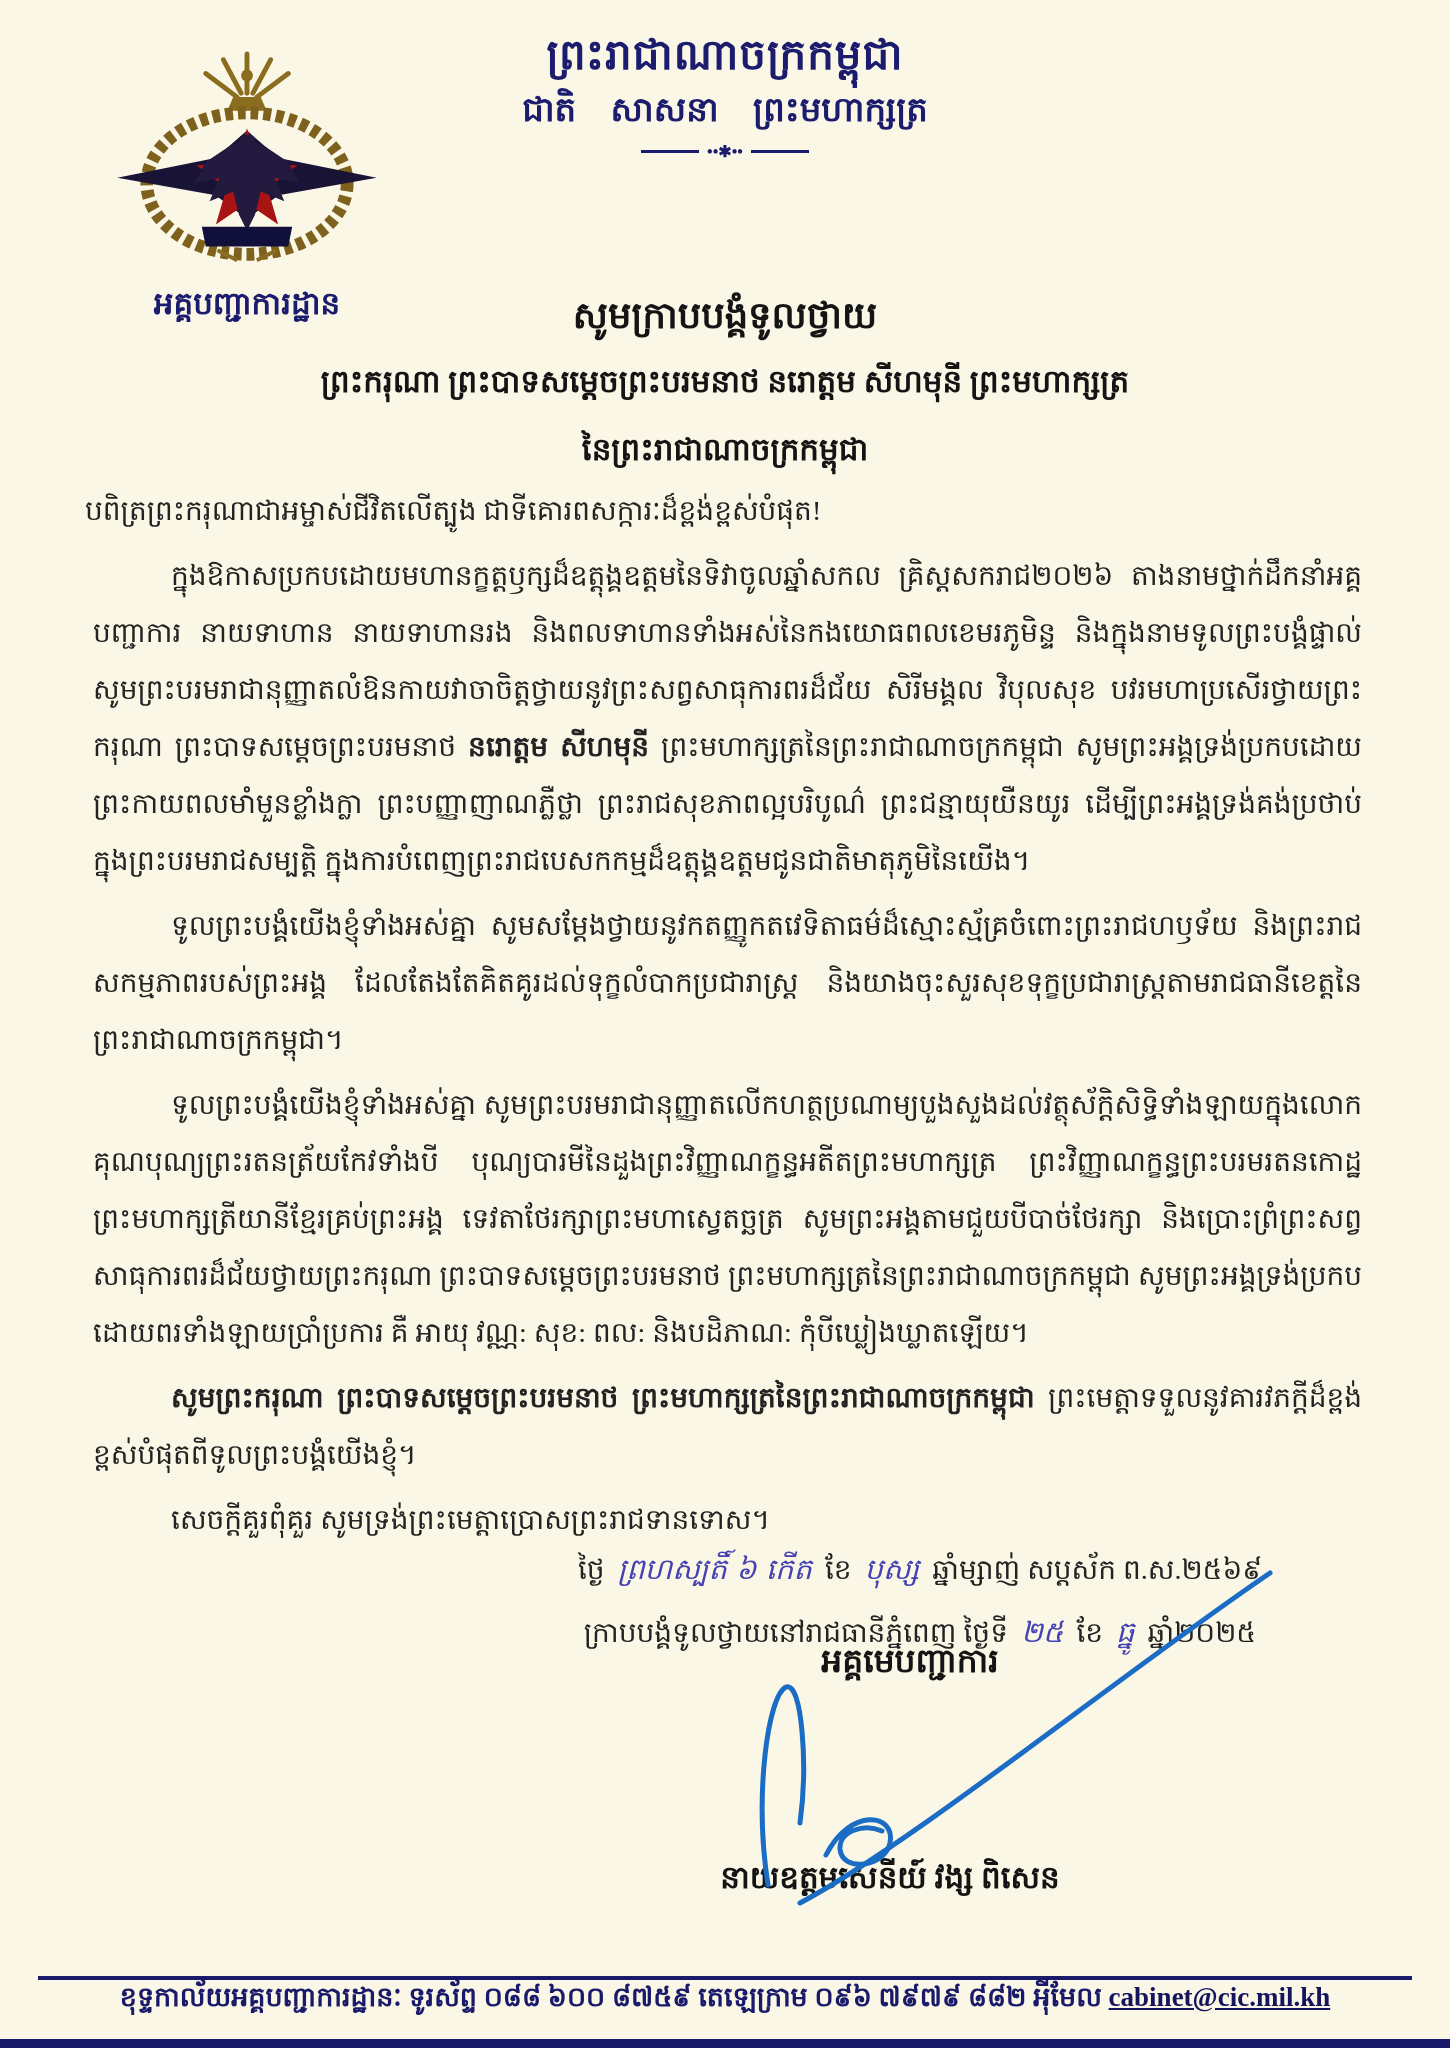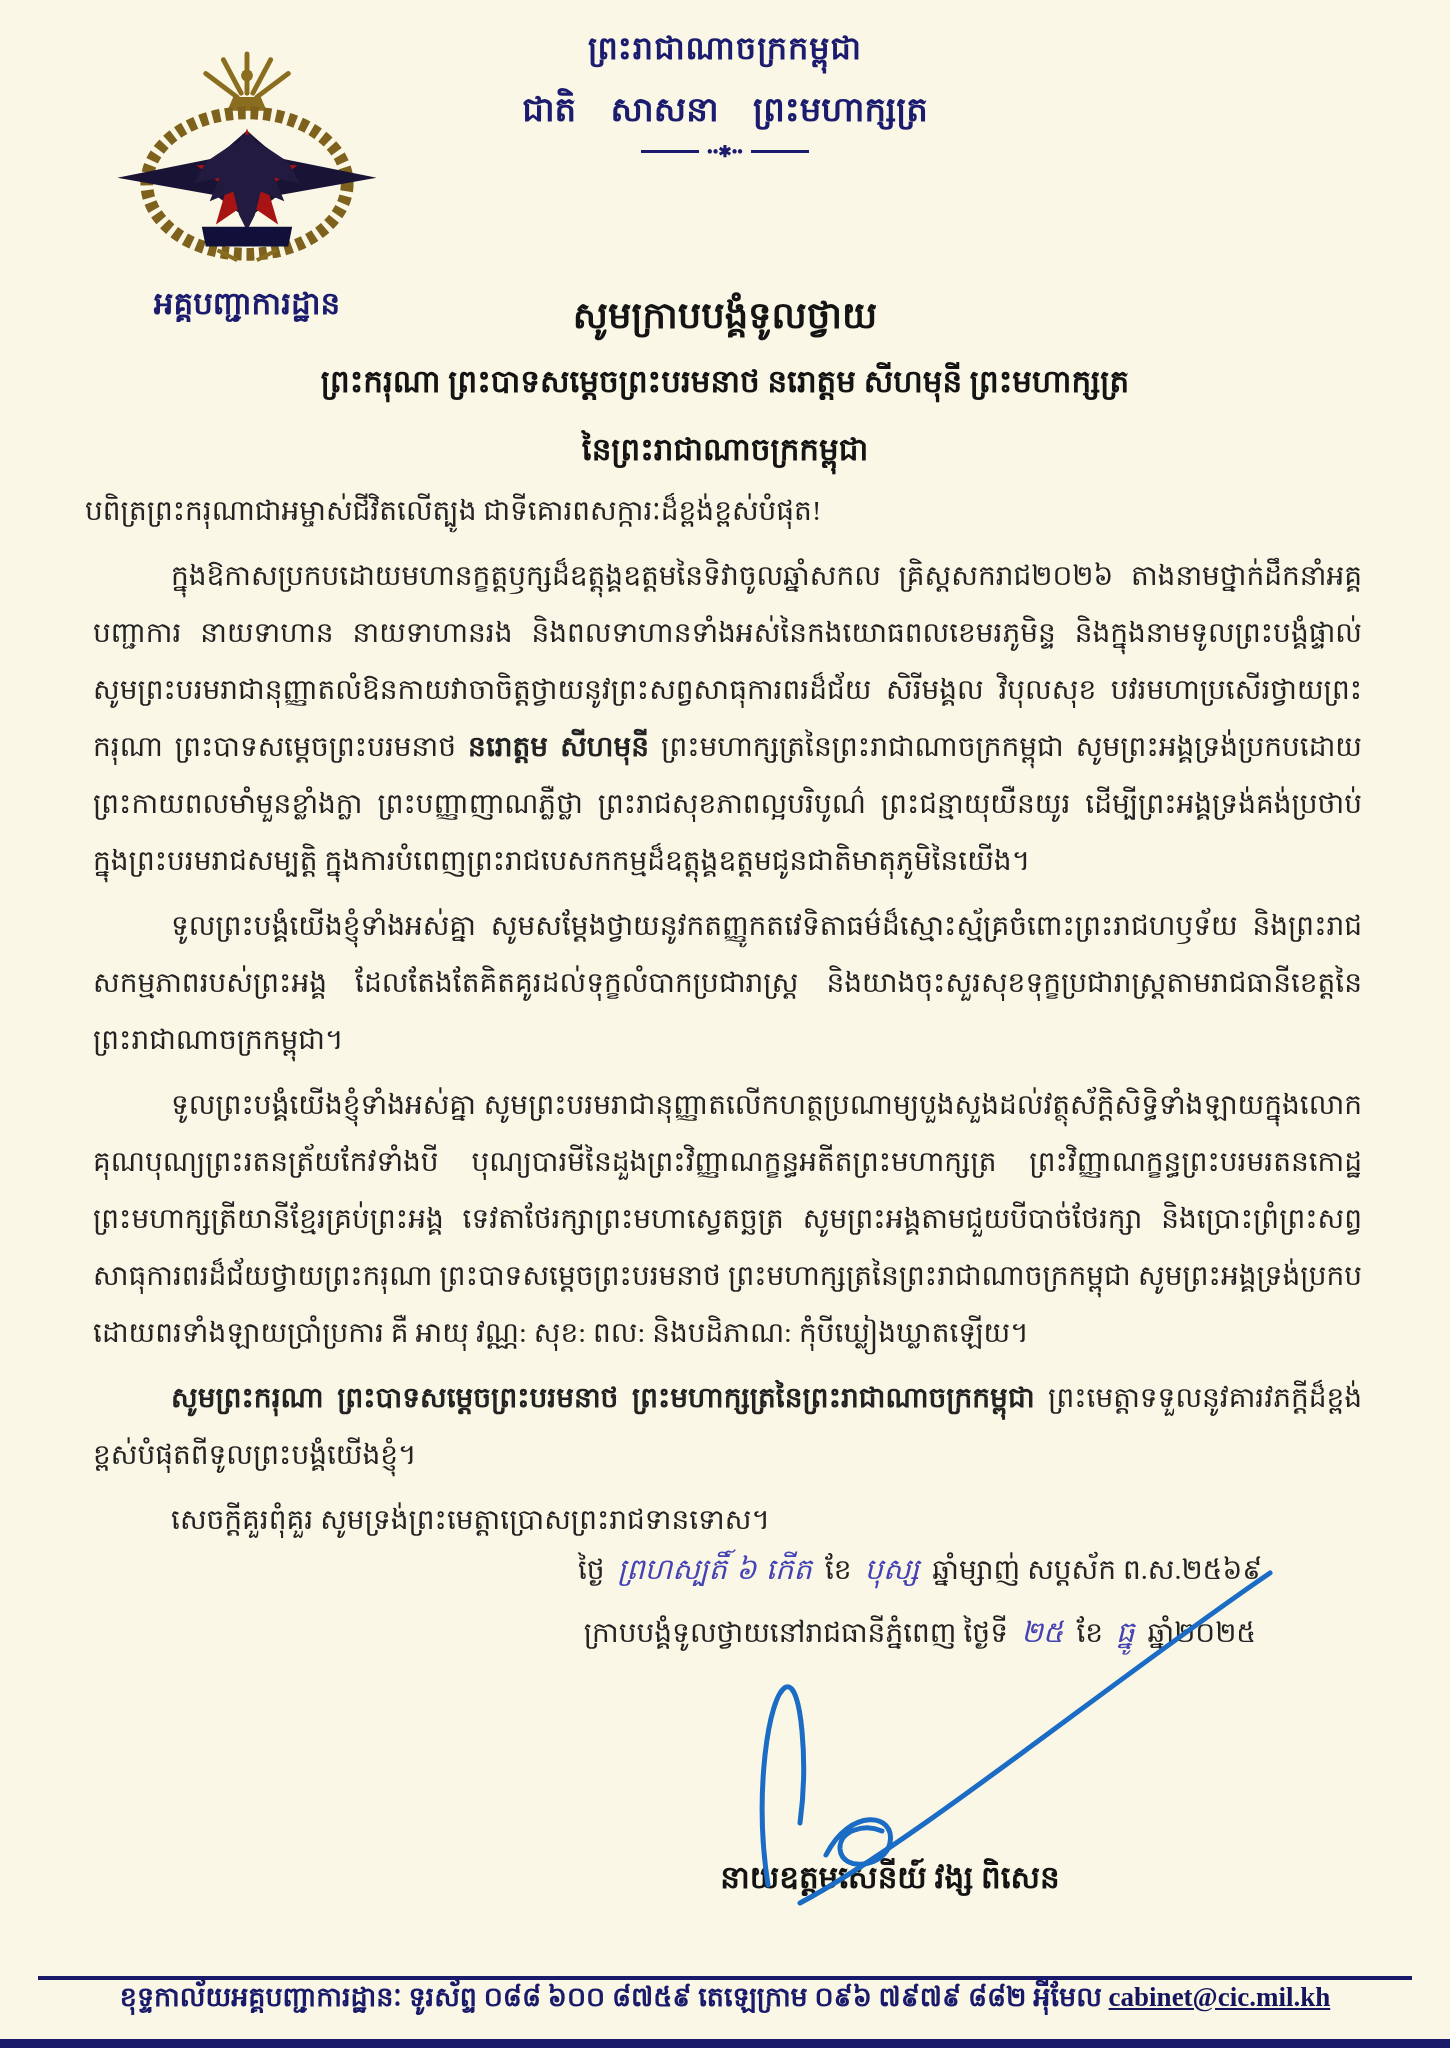--- a/index.html
+++ b/index.html
@@ -8,21 +8,21 @@
     width:1450px;height:2048px;
     background:#fbf7e6;
     font-family:"Liberation Serif", serif;
     overflow:hidden;
     box-sizing:border-box;
   }
   
   .hdr-kingdom{
     position:absolute;top:28px;left:0;right:0;
     text-align:center;
-    font-size:32px;font-weight:bold;color:#1c1c6e;
+    font-size:42px;font-weight:bold;color:#1c1c6e;
     letter-spacing:1px;
   }
   .hdr-motto{
     position:absolute;top:88px;left:0;right:0;
     text-align:center;
     font-size:34px;font-weight:bold;color:#1c1c6e;
     word-spacing:26px;
   }
   .hdr-ornament{
     position:absolute;top:142px;left:0;right:0;
@@ -173,20 +173,21 @@
     </div>
     <div>
       <span>ក្រាបបង្គំទូលថ្វាយនៅរាជធានីភ្នំពេញ ថ្ងៃទី</span>
       <span class="hand">២៥</span>
       <span>ខែ</span>
       <span class="hand">ធ្នូ</span>
       <span>ឆ្នាំ២០២៥</span>
     </div>
   </div>
 
+  <div class="sig-title">អគ្គមេបញ្ជាការ</div>
   <svg class="sig-svg" width="660" height="370" viewBox="0 0 660 370">
     <g fill="none" stroke="#1a6cc4" stroke-width="5" stroke-linecap="round">
       <path d="M118,330 C104,240 118,140 136,132 C152,126 158,210 150,268"></path>
       <path d="M176,300 C200,252 246,258 240,288 C235,312 192,318 190,294 C189,276 214,268 232,276"></path>
       <path d="M150,348 C260,290 470,120 620,18"></path>
     </g>
   </svg>
   <div class="signer">នាយឧត្តមសេនីយ៍ វង្ស ពិសេន</div>
 
   <div class="footer">

